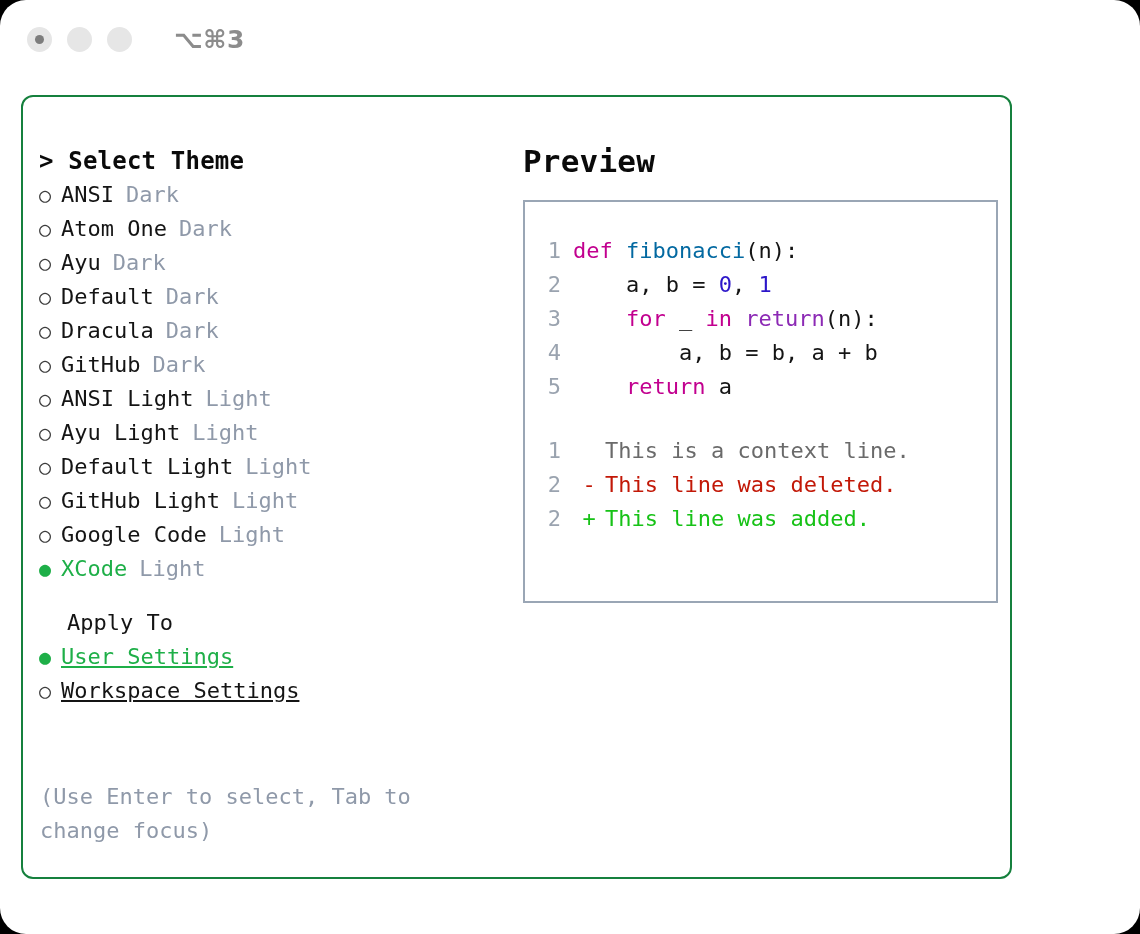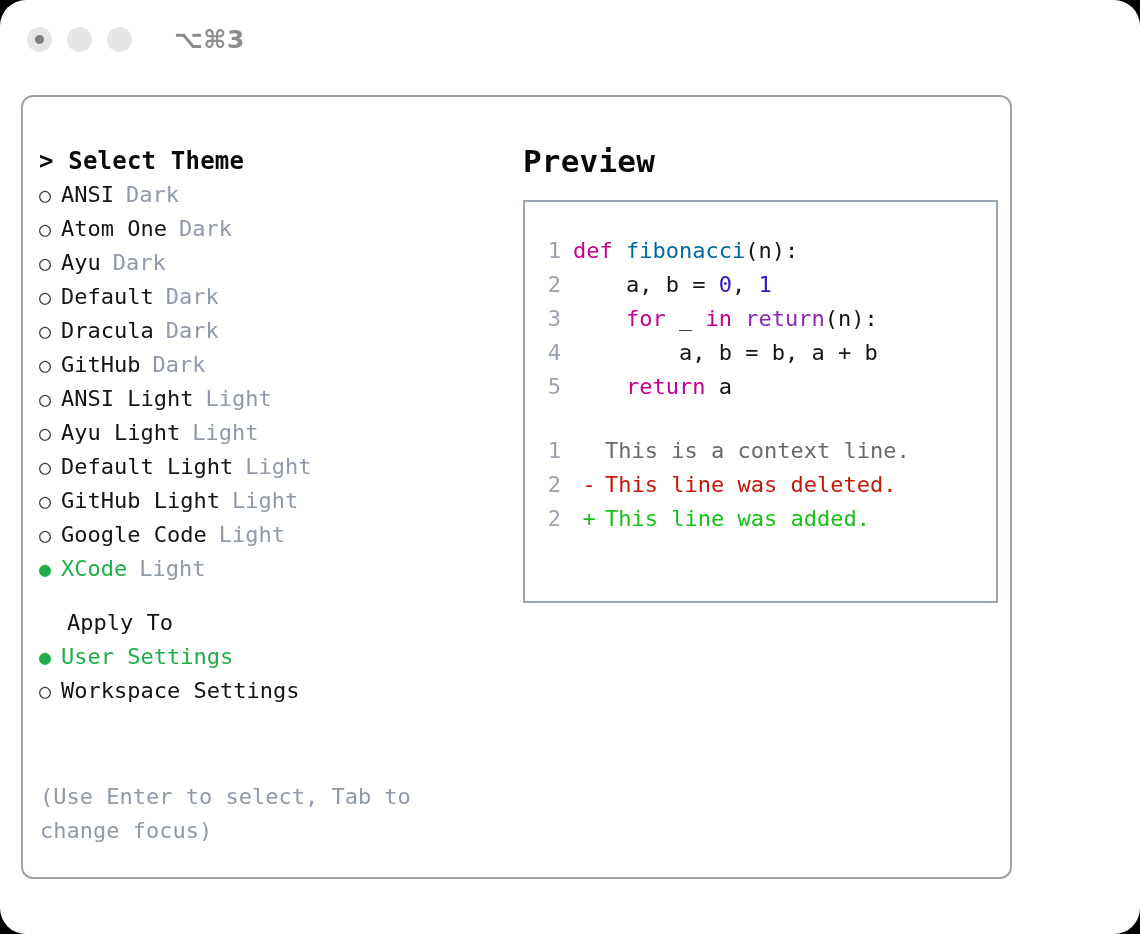--- a/index.html
+++ b/index.html
@@ -63,21 +63,21 @@
   }
 
   
   #main-panel {
     position: absolute;
     left: 21px;
     top: 95px;
     width: 991px;
     height: 784px;
     box-sizing: border-box;
-    border: 2px solid #a3a3a3;
+    border: 2px solid #15803d;
     border-radius: 12px;
     background: #ffffff;
   }
 
   #panel-inner {
     position: absolute;
     left: 0; top: 0;
     width: 100%;
     height: 100%;
     display: flex;
@@ -145,21 +145,21 @@
     white-space: pre;
   }
   .apply-row {
     display: flex;
     align-items: baseline;
     line-height: 34px;
     height: 34px;
     font-size: 22px;
     white-space: pre;
   }
-  .apply-label { color: #141414; }
+  .apply-label { color: #141414; text-decoration: underline; }
   .apply-row.selected .apply-label { color: #1eaf48; }
 
   #hint-text {
     margin-top: 72px;
     padding-left: 1px;
     font-size: 22px;
     line-height: 34px;
     color: #8f99a9;
     width: 410px;
   }

